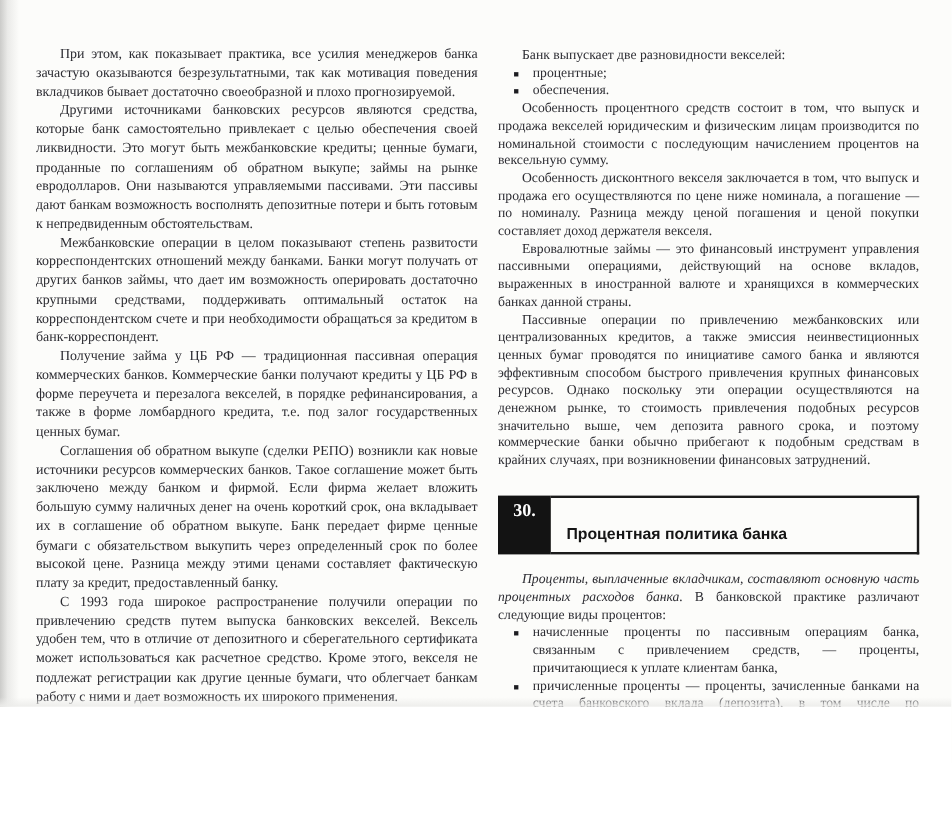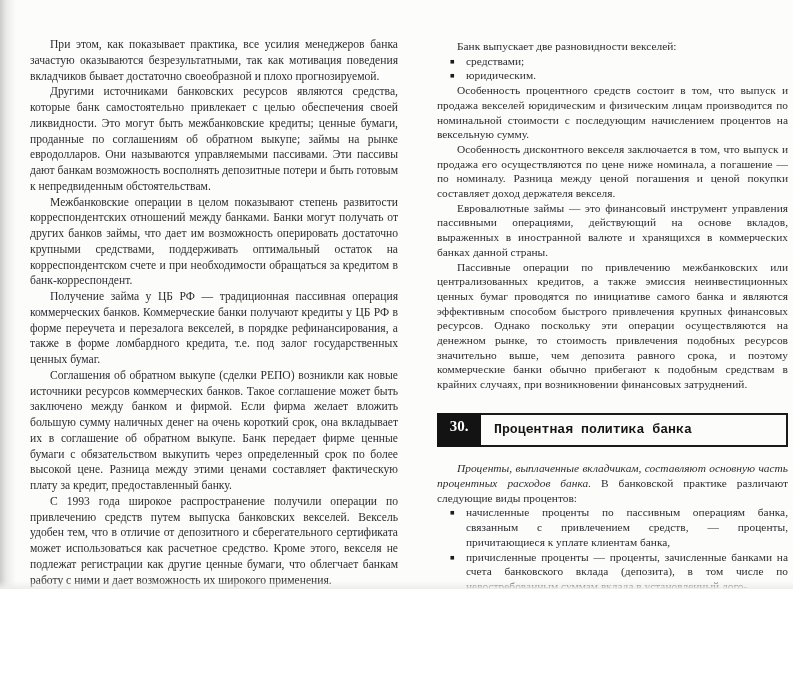--- a/index.html
+++ b/index.html
@@ -13,38 +13,38 @@
     background:linear-gradient(to right,#bfbfbd 0%,#e6e6e4 40%,rgba(255,255,255,0) 100%);
     opacity:.8;pointer-events:none;
   }
   .bottom-shade{
     position:absolute;left:0;right:0;bottom:0;height:8px;
     background:linear-gradient(to top,#ededeb,rgba(255,255,255,0));
     pointer-events:none;
   }
   .text-col{position:absolute;text-align:justify;}
   .col-left{left:30px;top:37px;width:368px;font-size:11.6px;line-height:15.75px;}
-  .col-right{left:437px;top:39px;width:351px;font-size:11.4px;line-height:14.7px;}
+  .col-right{left:415px;top:39px;width:351px;font-size:11.4px;line-height:14.7px;}
   .text-col p{margin:0;text-indent:20px;text-align:justify;}
   .b{font-weight:normal;}
   .i{font-style:italic;}
   ul.bullets{margin:0;padding:0;list-style:none;}
   ul.bullets li{position:relative;padding-left:29px;text-align:justify;}
   .bm{position:absolute;left:13px;top:1px;font-size:7.5px;color:#1c1c20;}
   .section-head{display:flex;align-items:stretch;margin:21px 0 14px 0;}
   .section-num{
     width:44px;background:#131313;color:#fdfdfd;flex:0 0 44px;
     font-family:Liberation Serif, serif;font-weight:bold;font-size:15px;
     display:flex;justify-content:center;padding-top:6px;box-sizing:border-box;
   }
   .section-title{
     flex:1;border:2px solid #1a1a1a;border-left:none;box-sizing:border-box;
-    font-family:Liberation Mono, monospace;font-weight:bold;
+    font-family:Liberation Sans, sans-serif;font-weight:bold;
     font-size:13.2px;line-height:16.5px;color:#151515;
-    padding:7px 6px 7px 13px;text-align:left;text-indent:0;
+    padding:22px 6px 7px 13px;text-align:left;text-indent:0;
   }
   .pagenum{
     position:absolute;font-family:"Liberation Sans","DejaVu Sans",sans-serif;
     font-weight:bold;font-size:13px;color:#26262c;
   }
   .pn-left{left:29px;top:650px;text-align:center;}
   .pn-right{left:752px;top:642px;}
   .watermark{
     position:absolute;left:633px;top:648px;display:flex;align-items:center;
     color:#c9c9c7;font-family:"Liberation Sans","DejaVu Sans",sans-serif;font-weight:bold;
@@ -64,22 +64,22 @@
       <p><span>Другими источниками банковских ресурсов являются средства, которые банк самостоятельно привлекает с целью обеспечения своей ликвидности. Это могут быть межбанковские кредиты; ценные бумаги, проданные по соглашениям об обратном выкупе; займы на рынке евродолларов. Они называются управляемыми пассивами. Эти пассивы дают банкам возможность восполнять депозитные потери и быть готовым к непредвиденным обстоятельствам.</span></p>
       <p><span>Межбанковские операции в целом показывают степень развитости корреспондентских отношений между банками. Банки могут получать от других банков займы, что дает им возможность оперировать достаточно крупными средствами, поддерживать оптимальный остаток на корреспондентском счете и при необходимости обращаться за кредитом в банк-корреспондент.</span></p>
       <p><span class="b">Получение займа у ЦБ РФ</span><span> — традиционная пассивная операция коммерческих банков. Коммерческие банки получают кредиты у ЦБ РФ в форме переучета и перезалога векселей, в порядке рефинансирования, а также в форме ломбардного кредита, т.е. под залог государственных ценных бумаг.</span></p>
       <p><span class="b">Соглашения об обратном выкупе (сделки РЕПО)</span><span> возникли как новые источники ресурсов коммерческих банков. Такое соглашение может быть заключено между банком и фирмой. Если фирма желает вложить большую сумму наличных денег на очень короткий срок, она вкладывает их в соглашение об обратном выкупе. Банк передает фирме ценные бумаги с обязательством выкупить через определенный срок по более высокой цене. Разница между этими ценами составляет фактическую плату за кредит, предоставленный банку.</span></p>
       <p><span>С 1993 года широкое распространение получили операции по привлечению средств путем выпуска банковских векселей. Вексель удобен тем, что в отличие от депозитного и сберегательного сертификата может использоваться как расчетное средство. Кроме этого, векселя не подлежат регистрации как другие ценные бумаги, что облегчает банкам работу с ними и дает возможность их широкого применения.</span></p>
     </div>
 
   <div class="text-col col-right" id="right-col">
       <p><span>Банк выпускает две разновидности векселей:</span></p>
       <ul class="bullets">
-        <li><span class="bm">■</span><span>средствами;</span></li>
-        <li><span class="bm">■</span><span>юридическим.</span></li>
+        <li><span class="bm">■</span><span>процентные;</span></li>
+        <li><span class="bm">■</span><span>обеспечения.</span></li>
       </ul>
       <p><span>Особенность процентного средств состоит в том, что выпуск и продажа векселей юридическим и физическим лицам производится по номинальной стоимости с последующим начислением процентов на вексельную сумму.</span></p>
       <p><span>Особенность дисконтного векселя заключается в том, что выпуск и продажа его осуществляются по цене ниже номинала, а погашение — по номиналу. Разница между ценой погашения и ценой покупки составляет доход держателя векселя.</span></p>
       <p><span class="b">Евровалютные займы</span><span> — это финансовый инструмент управления пассивными операциями, действующий на основе вкладов, выраженных в иностранной валюте и хранящихся в коммерческих банках данной страны.</span></p>
       <p><span class="b">Пассивные операции</span><span> по привлечению межбанковских или централизованных кредитов, а также эмиссия неинвестиционных ценных бумаг проводятся по инициативе самого банка и являются эффективным способом быстрого привлечения крупных финансовых ресурсов. Однако поскольку эти операции осуществляются на денежном рынке, то стоимость привлечения подобных ресурсов значительно выше, чем депозита равного срока, и поэтому коммерческие банки обычно прибегают к подобным средствам в крайних случаях, при возникновении финансовых затруднений.</span></p>
       <div class="section-head">
         <div class="section-num">30.</div>
         <div class="section-title">
           <div>Процентная политика банка</div>
         </div>

